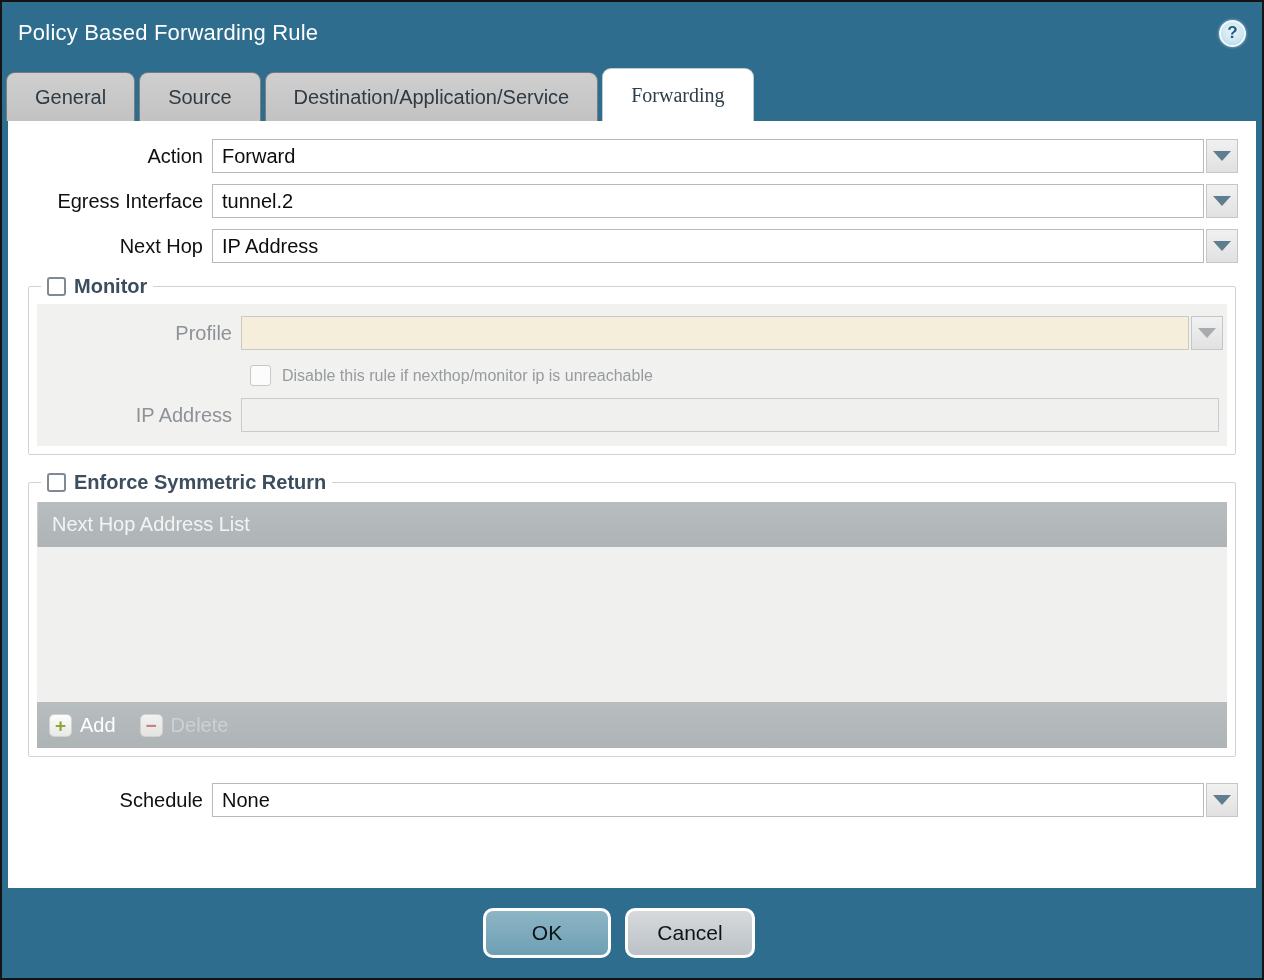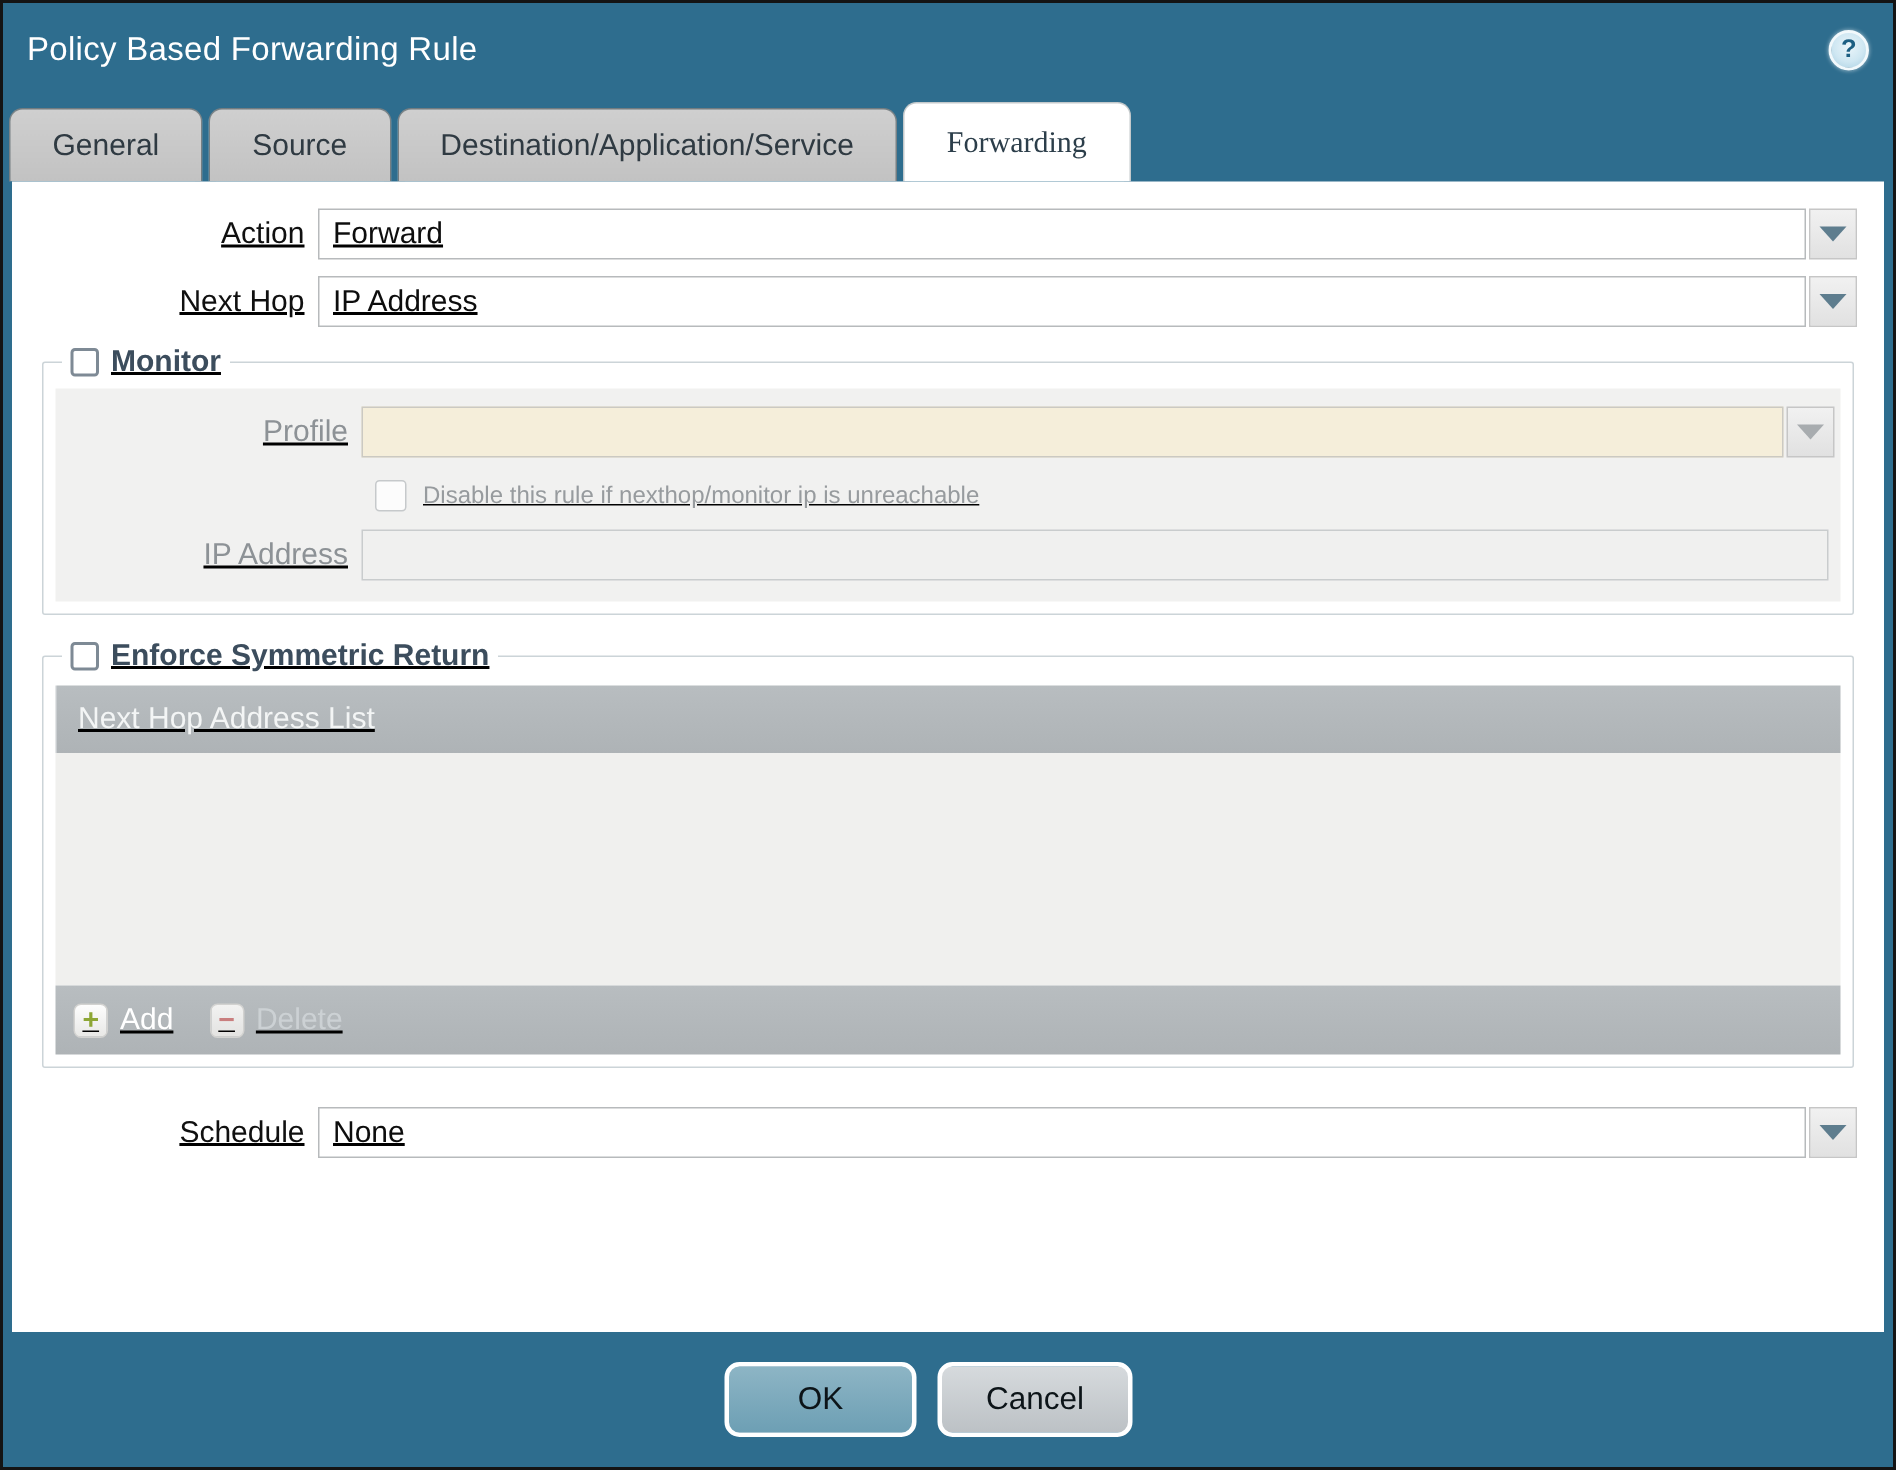--- a/index.html
+++ b/index.html
@@ -46,21 +46,21 @@
   }
   .tab.active {
     height:53px; background:#ffffff; color:#2c3e4a;
     border-color:rgba(20,40,50,.25);
     position:relative; z-index:2;font-family:Liberation Serif, serif;
   }
 
   
   .content {
     background:#ffffff; margin:0 6px; flex:1 1 auto;
-    padding-top:18px; overflow:hidden;text-decoration:underline;
+    padding-top:18px; overflow:hidden;
   }
 
   .form-row { display:flex; align-items:center; margin:0 18px 11px 0; }
   .form-row .flabel {
     width:204px; flex:0 0 204px; text-align:right; padding-right:9px;
     font-size:20px; color:#101010; white-space:nowrap;
   }
   .field-input {
     flex:1 1 auto; height:34px;
     border:1px solid #b7babc; background:#fff;
@@ -173,20 +173,27 @@
   <div class="content">
 
     <div class="form-row">
       <div class="flabel">Action</div>
       <input class="field-input" type="text" value="Forward" style="">
       <div class="dd-btn">
         <span class="dd-tri"></span>
       </div>
     </div>
 
+    <div class="form-row">
+      <div class="flabel">Egress Interface</div>
+      <input class="field-input" type="text" value="tunnel.2" style="">
+      <div class="dd-btn">
+        <span class="dd-tri"></span>
+      </div>
+    </div>
 
     <div class="form-row">
       <div class="flabel">Next Hop</div>
       <input class="field-input" type="text" value="IP Address" style="">
       <div class="dd-btn">
         <span class="dd-tri"></span>
       </div>
     </div>
 
 

